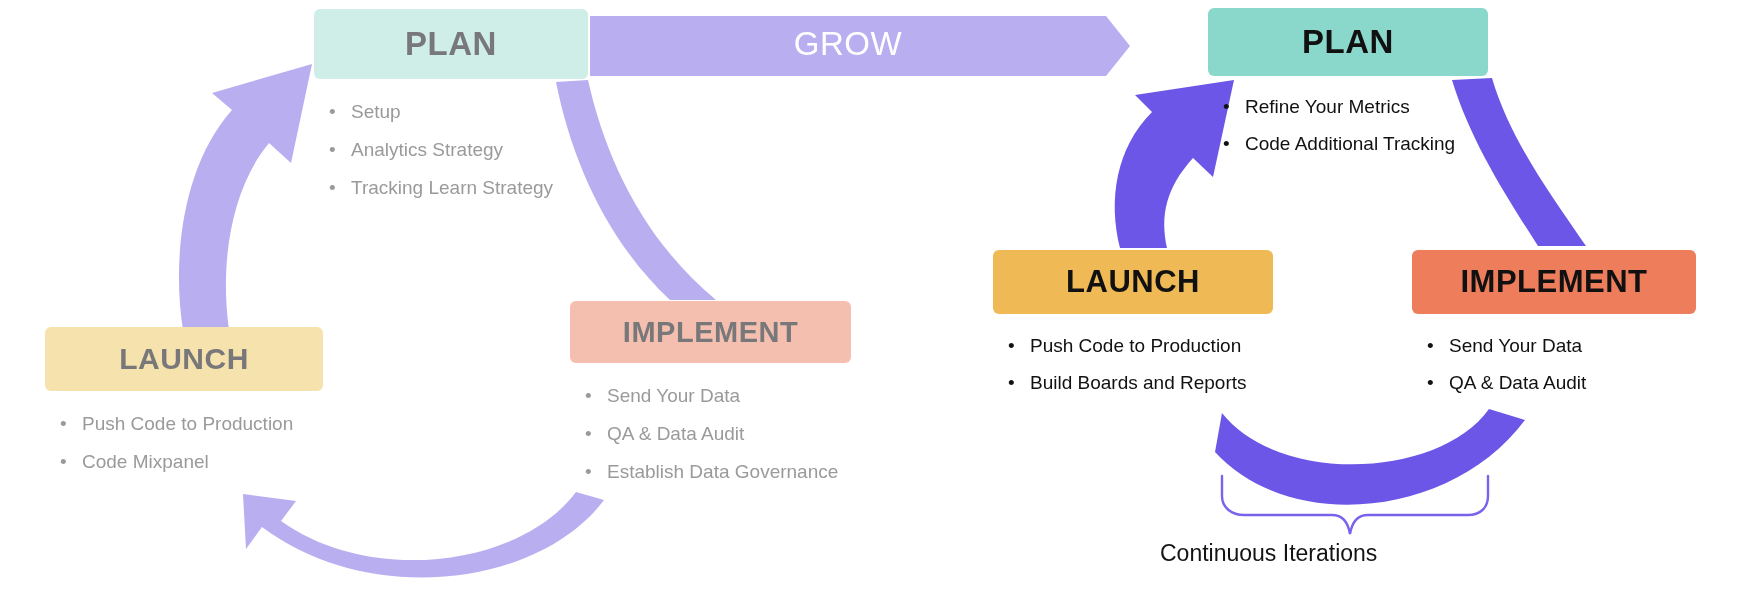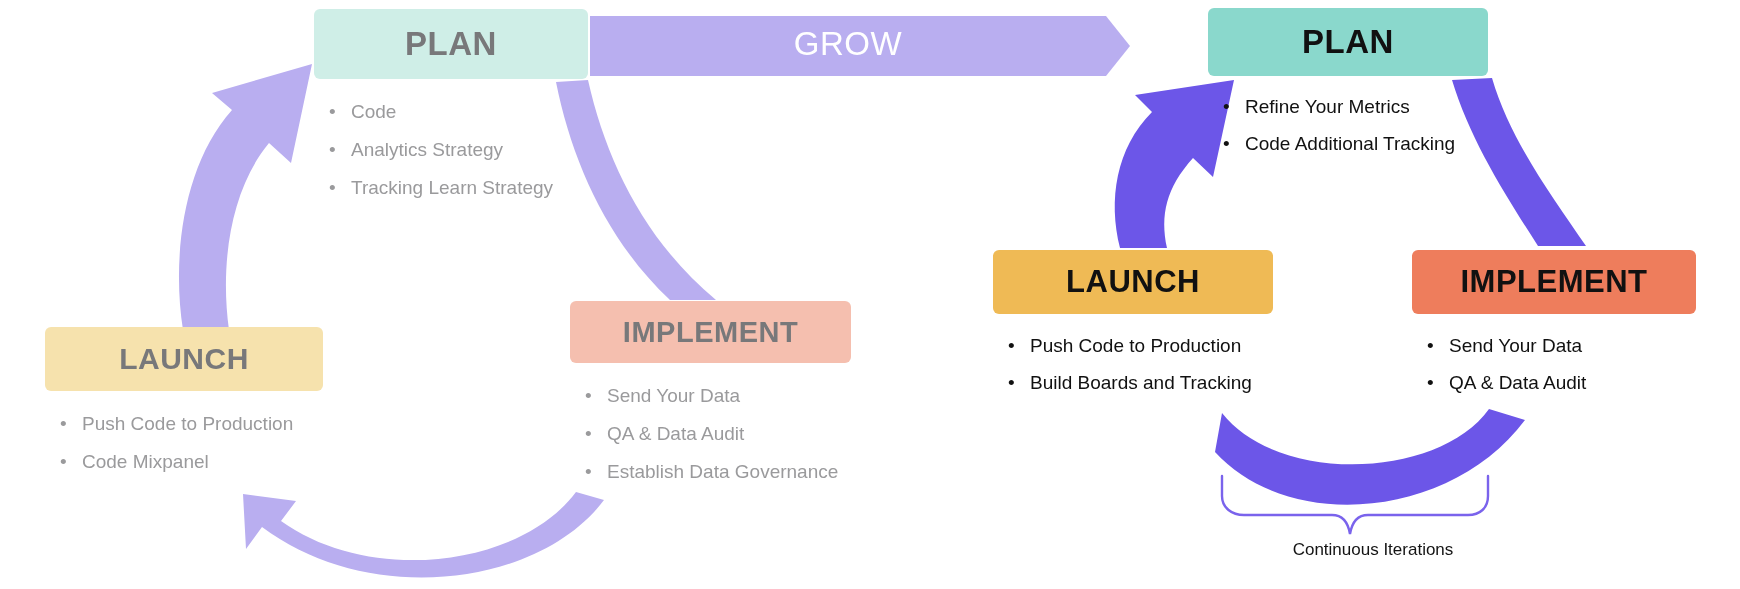--- a/index.html
+++ b/index.html
@@ -128,25 +128,24 @@
   
   #right-implement { left: 1412px; top: 250px; }
   #right-implement .node-header {
     width: 284px; height: 64px;
     font-size: 31px;
   }
   #right-implement .bullets { margin-top: 21px; margin-left: 15px; }
 
   #continuous-label {
     position: absolute;
-    left: 1188px;
+    left: 1160px;
     top: 540px;
     width: 370px;
-    text-align: center;
-    font-size: 17px;
+    font-size: 23px;
     color: #141414;
   }
 </style>
 </head>
 <body>
 
 <div class="stage">
 
   <svg class="arrows" viewBox="0 0 1740 589">
 
@@ -210,21 +209,21 @@
          L 1488,476" fill="none" stroke="#7a63ec" stroke-width="2.4" stroke-linecap="round"></path>
   </svg>
 
   <div id="grow-label">GROW</div>
 
   <div class="node faded" id="left-plan">
     <div class="node-header" style="background:#cfeee7">PLAN</div>
     <ul class="bullets">
       <li>
         <span class="dot">•</span>
-        <span class="btext">Code</span>
+        <span class="btext">Setup</span>
       </li>
       <li>
         <span class="dot">•</span>
         <span class="btext">Analytics Strategy</span>
       </li>
       <li>
         <span class="dot">•</span>
         <span class="btext">Tracking Learn Strategy</span>
       </li>
     </ul>
@@ -278,21 +277,21 @@
 
   <div class="node active" id="right-launch">
     <div class="node-header" style="background:#efba55">LAUNCH</div>
     <ul class="bullets">
       <li>
         <span class="dot">•</span>
         <span class="btext">Push Code to Production</span>
       </li>
       <li>
         <span class="dot">•</span>
-        <span class="btext">Build Boards and Tracking</span>
+        <span class="btext">Build Boards and Reports</span>
       </li>
     </ul>
   </div>
 
   <div class="node active" id="right-implement">
     <div class="node-header" style="background:#ee7d5c">IMPLEMENT</div>
     <ul class="bullets">
       <li>
         <span class="dot">•</span>
         <span class="btext">Send Your Data</span>

